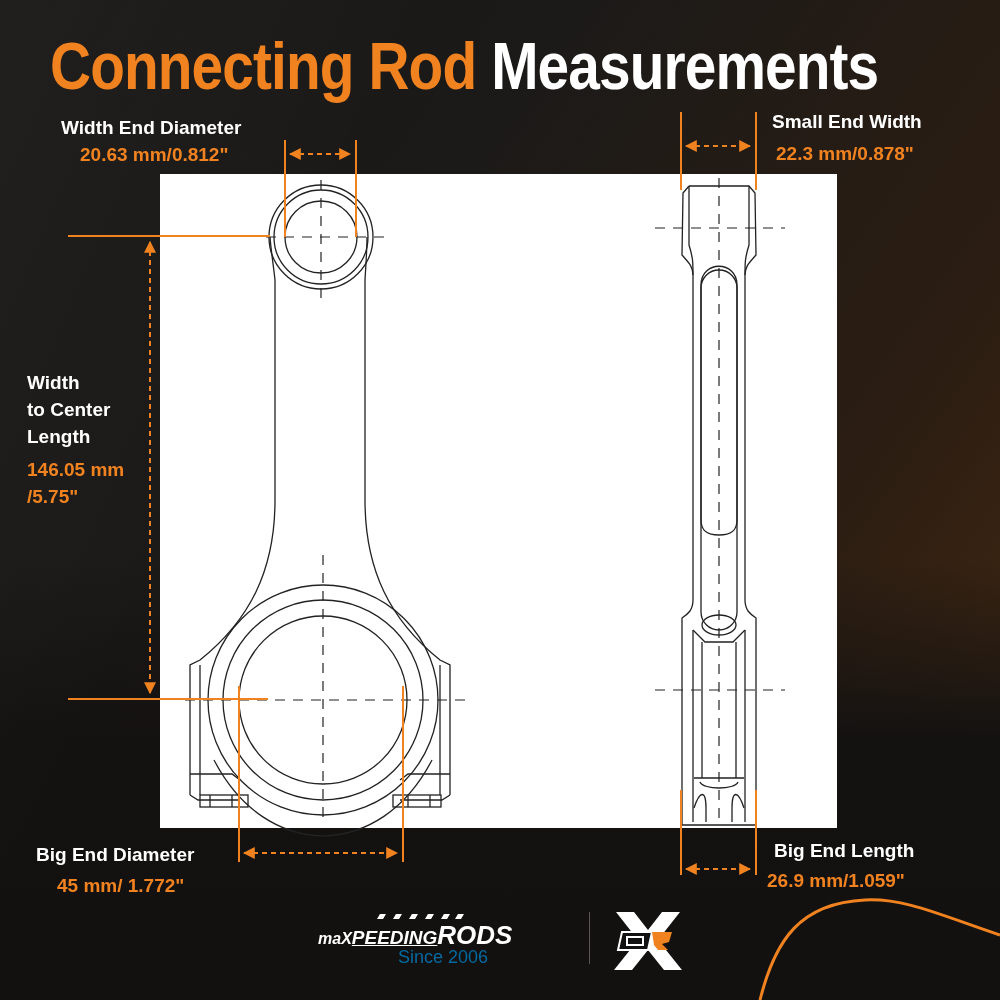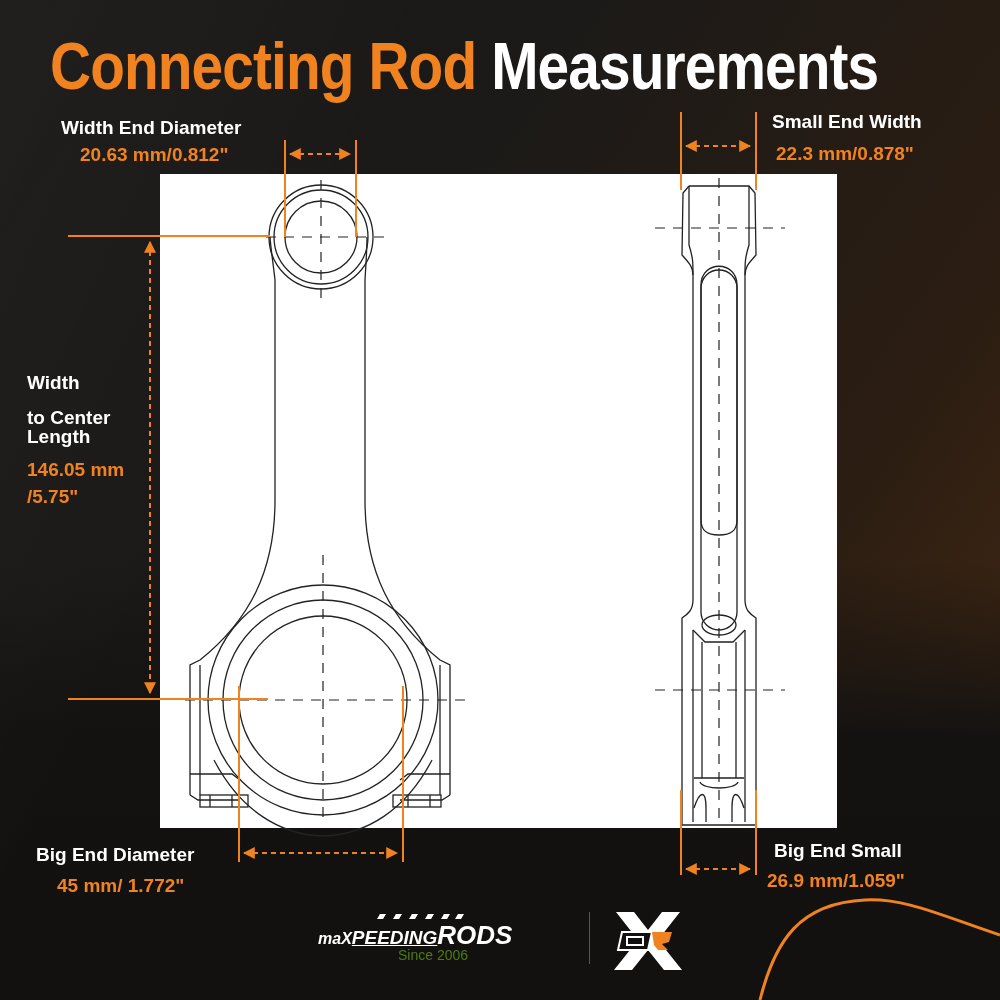--- a/index.html
+++ b/index.html
@@ -38,21 +38,21 @@
     background: #ffffff;
   }
   svg.overlay { position: absolute; left: 0; top: 0; }
   .logo-text {
     position: absolute; left: 318px; top: 920px; width: 250px;
     font-family: "Liberation Sans", sans-serif; font-weight: bold; font-style: italic;
     font-size: 26px; color: #ffffff; letter-spacing: 0px; white-space: nowrap;
   }
   .logo-since {
     position: absolute; left: 398px; top: 947px; font-family: "Liberation Sans", sans-serif;
-    font-size: 14px; color: #4d7c0f;
+    font-size: 18px; color: #0369a1;
   }
   .logo-divider {
     position: absolute; left: 589px; top: 912px; width: 1px; height: 52px; background: #5a5654;
   }
 </style>
 </head>
 <body>
 
 <div class="bg-dark-bottom"></div>
 <div class="bg-diag"></div>
@@ -173,28 +173,28 @@
   </g>
 </svg>
 
 <div class="label" style="left:61px; top:117px;">Width End Diameter</div>
 <div class="value" style="left:80px; top:144px;">20.63 mm/0.812"</div>
 
 <div class="label" style="left:772px; top:111px;">Small End Width</div>
 <div class="value" style="left:776px; top:143px;">22.3 mm/0.878"</div>
 
 <div class="label" style="left:27px; top:372px;">Width</div>
-<div class="label" style="left:27px; top:399px;margin-top:8px;">to Center</div>
+<div class="label" style="left:27px; top:399px;">to Center</div>
 <div class="label" style="left:27px; top:426px;">Length</div>
 <div class="value" style="left:27px; top:459px;">146.05 mm</div>
 <div class="value" style="left:27px; top:486px;">/5.75"</div>
 
 <div class="label" style="left:36px; top:844px;">Big End Diameter</div>
 <div class="value" style="left:57px; top:875px;">45 mm/ 1.772"</div>
 
-<div class="label" style="left:774px; top:840px;">Big End Small</div>
+<div class="label" style="left:774px; top:840px;">Big End Length</div>
 <div class="value" style="left:767px; top:870px;">26.9 mm/1.059"</div>
 
 <div class="logo-text">
   <span style="font-size:16px;">maX</span><span style="font-size:19px; text-decoration:underline;">PEEDING</span><span>RODS</span>
 </div>
 <div class="logo-since">Since 2006</div>
 <div class="logo-divider"></div>
 
 </body></html>

